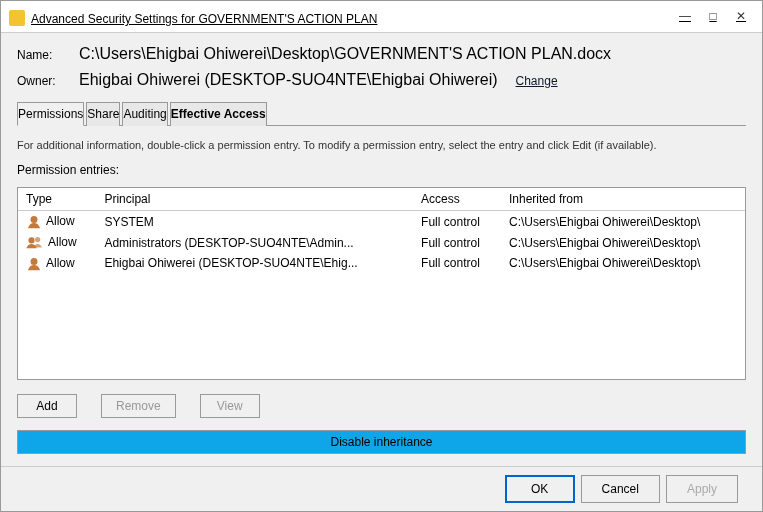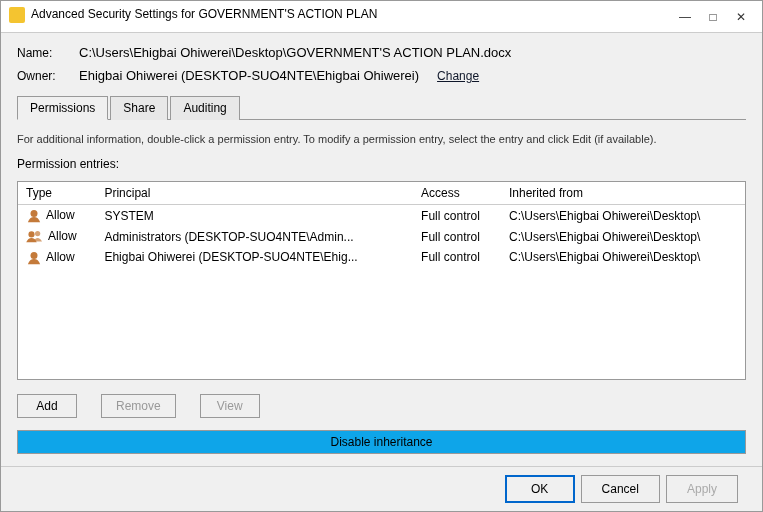--- a/index.html
+++ b/index.html
@@ -19,23 +19,24 @@
       height: 512px;
       background: #f0f0f0;
       border: 1px solid #999;
       display: flex;
       flex-direction: column;
     }
     .title-bar {
       background: #fff;
       border-bottom: 1px solid #ccc;
       display: flex;
-      align-items: flex-start;
+      align-items: flex-end;
       padding: 6px 8px;
       height: 32px;
+      text-decoration: underline;
     }
     .title-bar-icon {
       width: 16px;
       height: 16px;
       margin-right: 6px;
       background: #f4c430;
       border-radius: 2px;
       flex-shrink: 0;
     }
     .title-bar-text {
@@ -73,38 +74,38 @@
       align-items: baseline;
       gap: 12px;
       margin-bottom: 2px;
     }
     .info-label {
       width: 50px;
       color: #000;
       font-size: 12px;
     }
     .info-value {
-      font-size: 13px;
+      font-size: 16px;
       color: #000;
     }
     .change-link {
       color: #0f172a;
       text-decoration: underline;
       cursor: pointer;
       font-size: 12px;
       margin-left: 6px;
     }
 
     .tabs {
       display: flex;
       border-bottom: 1px solid #999;
       margin-top: 4px;
     }
     .tab {
-      padding: 4px 12px;
+      padding: 4px 0;
       border: 1px solid #999;
       border-bottom: none;
       background: #e8e8e8;
       cursor: pointer;
       font-size: 12px;
       margin-right: 2px;
       position: relative;
       top: 1px;
     }
     .tab.active {
@@ -254,20 +255,23 @@
 
     <div class="tabs">
       <div class="tab active">
         <span>Permissions</span>
       </div>
       <div class="tab">
         <span>Share</span>
       </div>
       <div class="tab">
         <span>Auditing</span>
+      </div>
+      <div class="tab effective-access">
+        <span>Effective Access</span>
       </div>
     </div>
 
     <div class="description">For additional information, double-click a permission entry. To modify a permission entry, select the entry and click Edit (if available).</div>
 
     <div class="section-label">Permission entries:</div>
 
     <div class="permission-table-container">
       <table class="permission-table">
         <thead>

